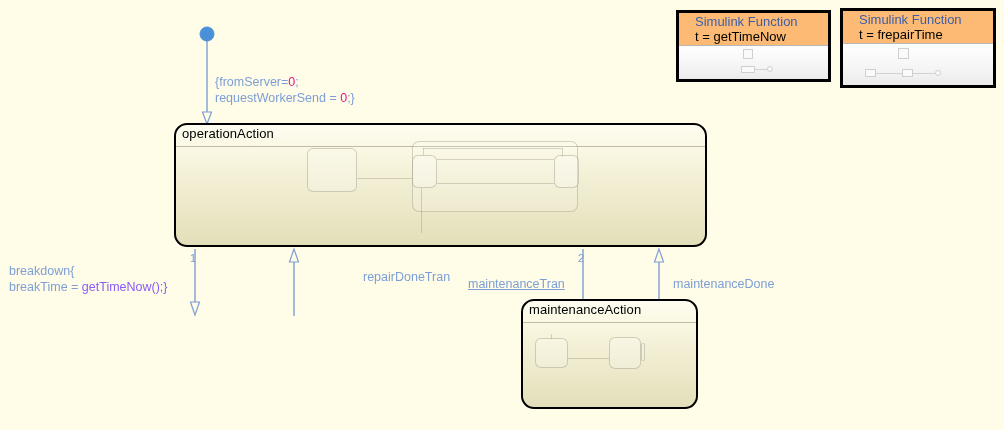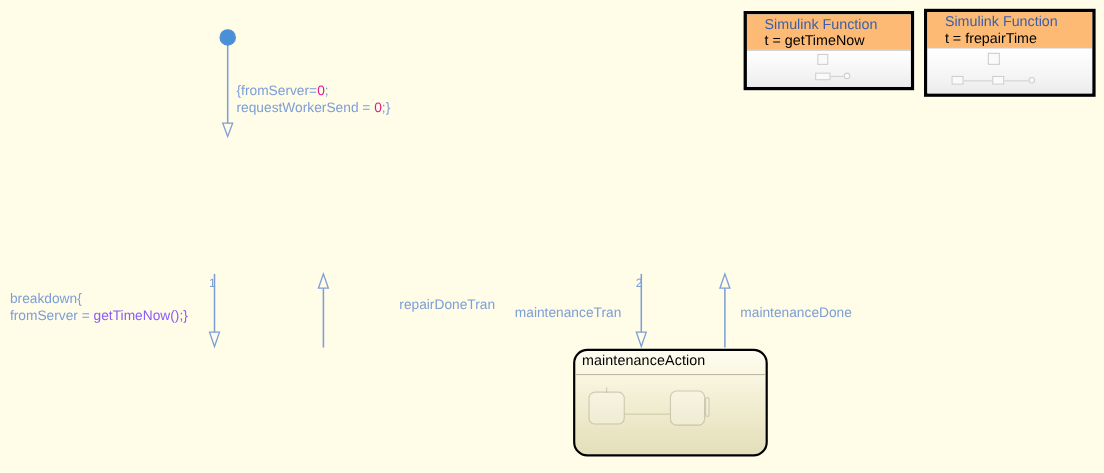--- a/index.html
+++ b/index.html
@@ -162,41 +162,57 @@
     <line x1="583" y1="249" x2="583" y2="306" stroke="#7d9fd6" stroke-width="1.4"></line>
     <polygon points="583,315 578.5,302 587.5,302" fill="#fffce8" stroke="#7d9fd6" stroke-width="1.2"></polygon>
 
     <line x1="659" y1="316" x2="659" y2="259" stroke="#7d9fd6" stroke-width="1.4"></line>
     <polygon points="659,249 654.5,262 663.5,262" fill="#fffce8" stroke="#7d9fd6" stroke-width="1.2"></polygon>
   </svg>
 
   <div class="tlabel" style="left:215px; top:74px;"><span>{fromServer=</span><span class="num">0</span><span>;</span>
 <span>requestWorkerSend = </span><span class="num">0</span><span>;}</span></div>
 
-
-
-  <div class="state" style="left:521px; top:317px; width:177px; height:98px;text-decoration:underline;">
+  <div class="state" style="left:174px; top:123px; width:533px; height:124px;">
+    <div class="state-label">operationAction</div>
+    <div class="state-divider" style="top:21px;"></div>
+
+    <div class="sub-box" style="left:131px; top:23px; width:50px; height:44px;"></div>
+    <div class="sub-line h" style="left:181px; top:53px; width:55px;"></div>
+    <div class="sub" style="left:236px; top:16px; width:166px; height:71px;"></div>
+    <div class="sub-line h" style="left:247px; top:23px; width:139px;"></div>
+    <div class="sub-line v" style="left:247px; top:23px; height:7px;"></div>
+    <div class="sub-line v" style="left:386px; top:23px; height:9px;"></div>
+    <div class="sub-box" style="left:236px; top:30px; width:25px; height:33px;"></div>
+    <div class="sub-box" style="left:378px; top:30px; width:25px; height:33px;"></div>
+    <div class="sub-line h" style="left:261px; top:34px; width:117px;"></div>
+    <div class="sub-line h" style="left:261px; top:58px; width:117px;"></div>
+    <div class="sub-line v" style="left:245px; top:63px; height:45px;"></div>
+  </div>
+
+
+  <div class="state" style="left:521px; top:299px; width:177px; height:110px;text-decoration:underline;">
     <div class="state-label">maintenanceAction</div>
     <div class="state-divider" style="top:21px;"></div>
 
     <div class="sub-box" style="left:12px; top:37px; width:33px; height:30px;"></div>
     <div class="sub-line v" style="left:28px; top:33px; height:5px;"></div>
     <div class="sub-line h" style="left:45px; top:57px; width:41px;"></div>
     <div class="sub-box" style="left:86px; top:36px; width:32px; height:32px;"></div>
     <div class="sub-box" style="left:118px; top:42px; width:4px; height:18px;"></div>
   </div>
 
   <div class="tlabel" style="left:9px; top:263px;"><span>breakdown{</span>
-<span>fromServer = </span><span class="fn">getTimeNow();}</span></div>
+<span>breakTime = </span><span class="fn">getTimeNow();}</span></div>
 
   <div class="tprio" style="left:190px; top:252px;">1</div>
 
   <div class="tlabel" style="left:315px; top:269px;margin-left:48px;">repairDoneTran</div>
 
-  <div class="tlabel" style="left:468px; top:276px;">maintenanceTran</div>
+  <div class="tlabel" style="left:468px; top:276px;text-decoration:underline;">maintenanceTran</div>
 
   <div class="tprio" style="left:578px; top:252px;">2</div>
 
   <div class="tlabel" style="left:673px; top:276px;text-align:right;">maintenanceDone</div>
 
   <div class="slfun" style="left:676px; top:10px; width:155px; height:72px;">
     <div class="slfun-head">
       <div class="slfun-kind">Simulink Function</div>
       <div class="slfun-sig">t = getTimeNow</div>
     </div>

